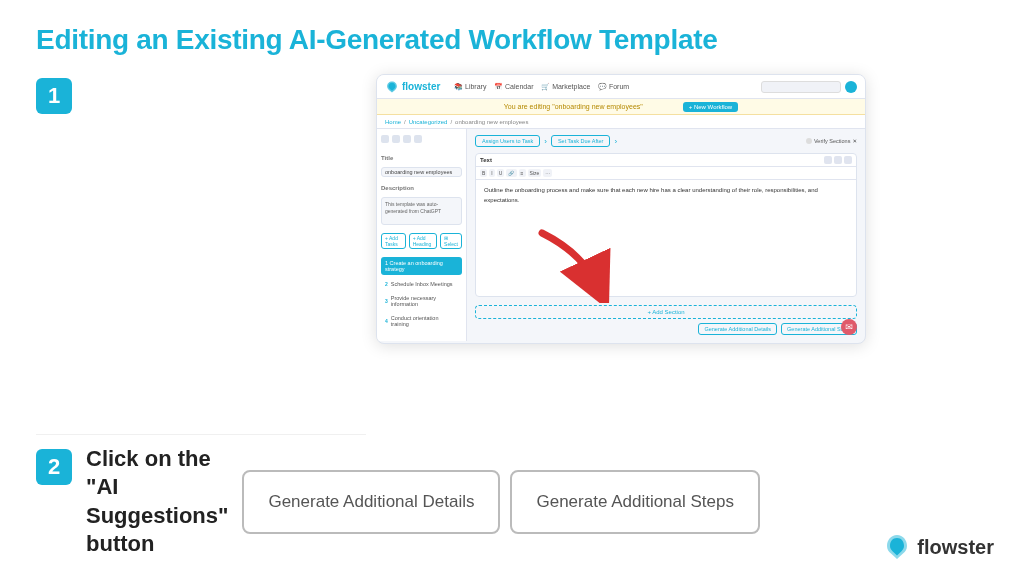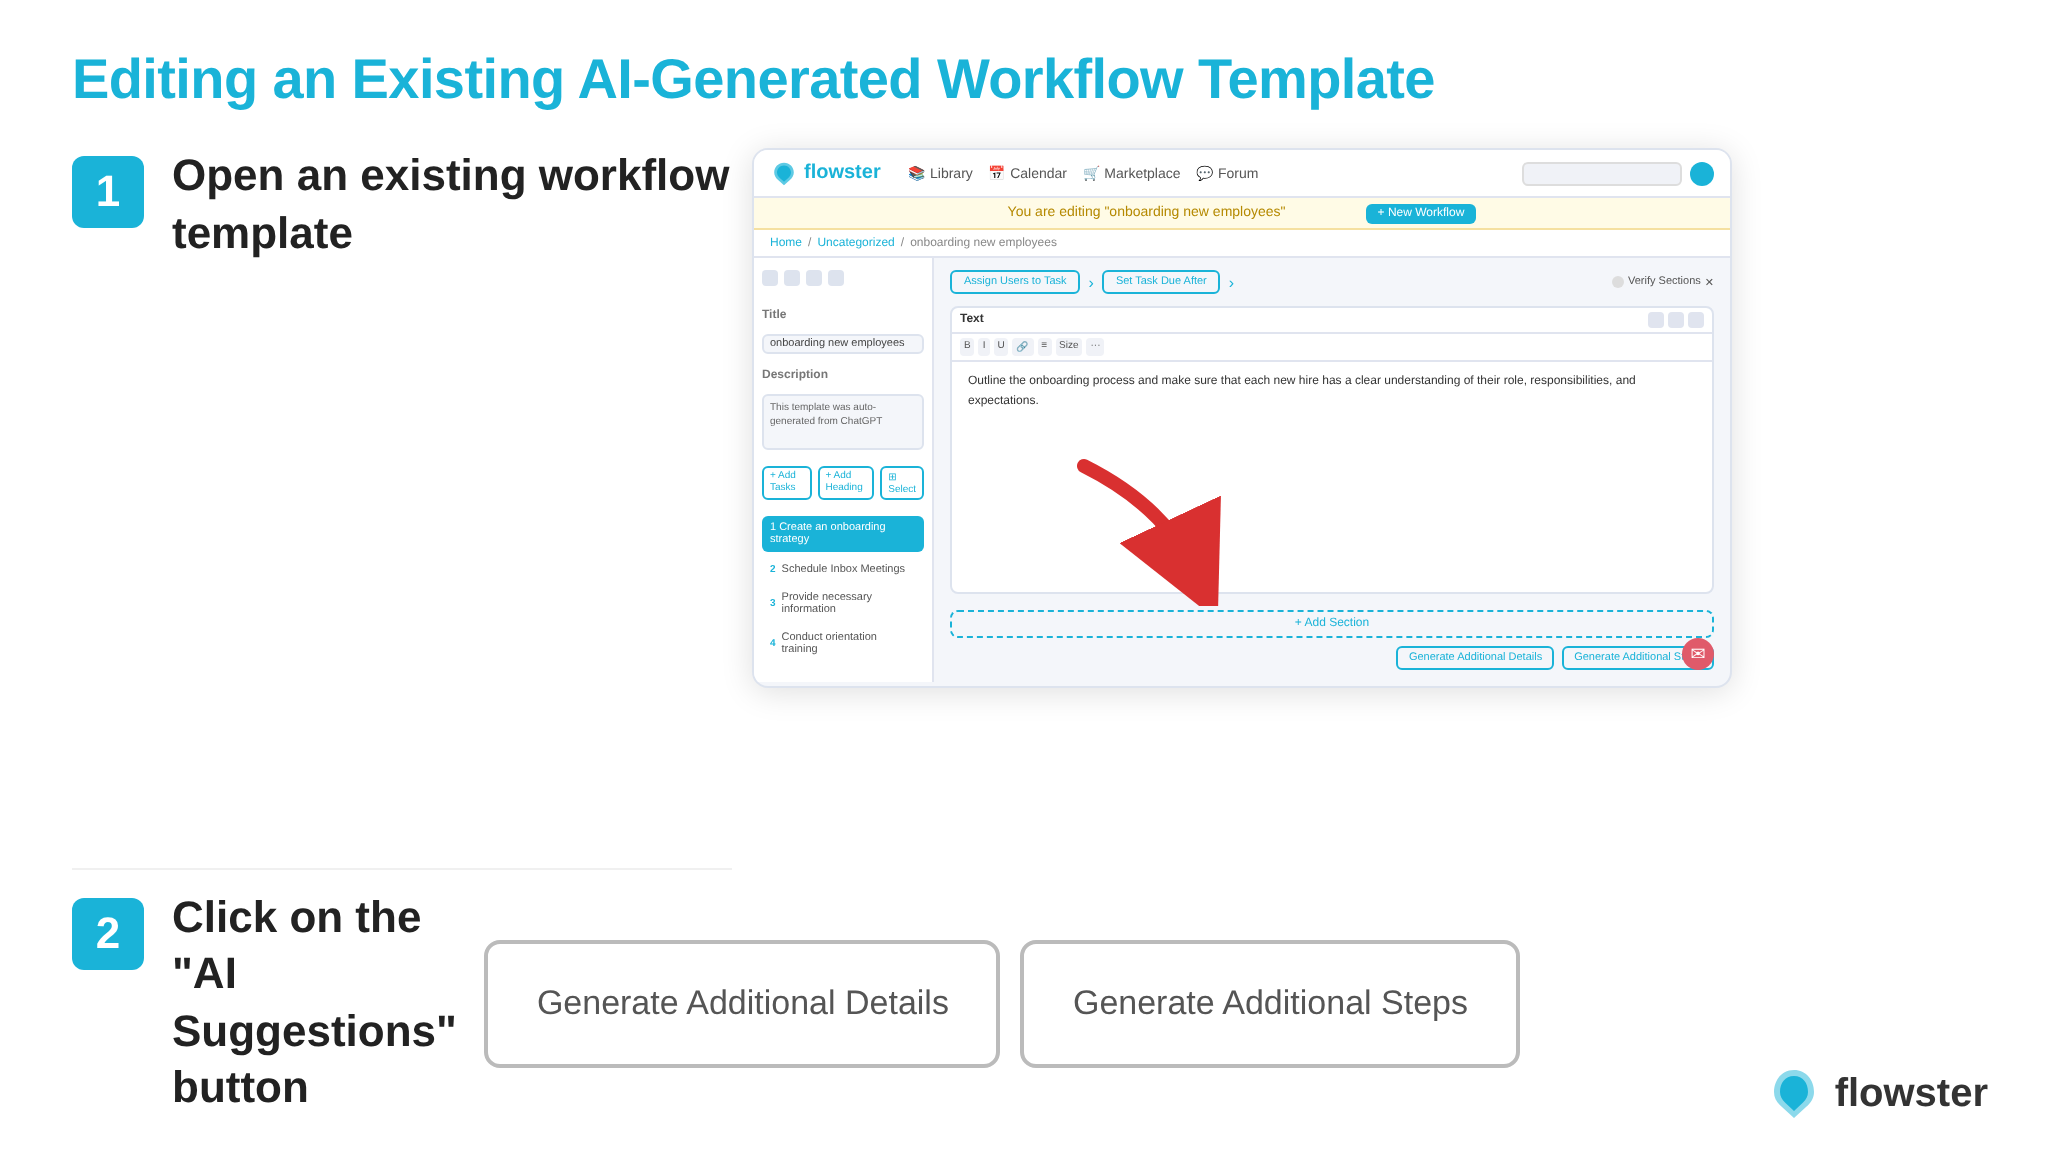--- a/index.html
+++ b/index.html
@@ -484,21 +484,20 @@
 <div class="page-container">
 
   <div class="page-title">Editing an Existing AI-Generated Workflow Template</div>
 
   <div class="main-content">
 
     <div class="steps-column">
 
       <div class="step">
         <div class="step-number">1</div>
-        <div class="step-text">Open an existing workflow template</div>
       </div>
 
       <div class="step2-area">
         <div class="step2-left">
           <div class="step-number">2</div>
           <div class="step-text">Click on the "AI Suggestions" button</div>
         </div>
         <div class="step2-buttons">
           <button class="action-btn">Generate Additional Details</button>
           <button class="action-btn">Generate Additional Steps</button>

